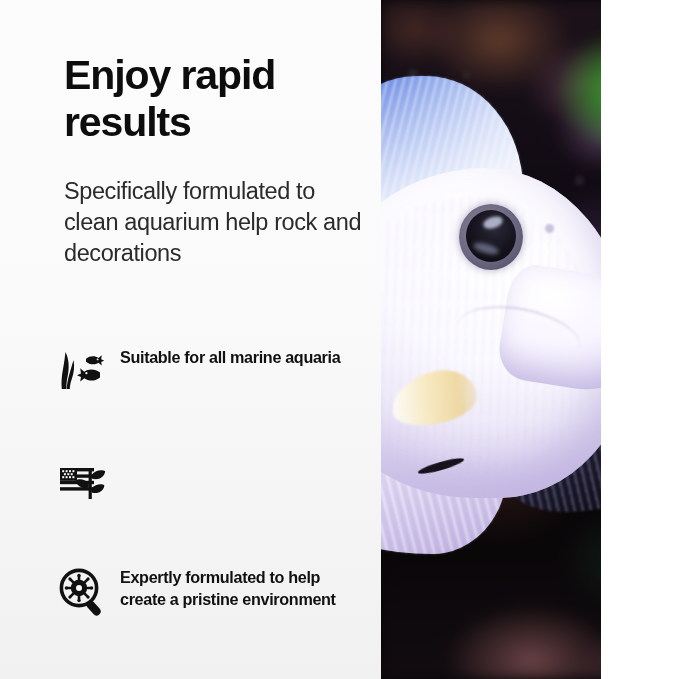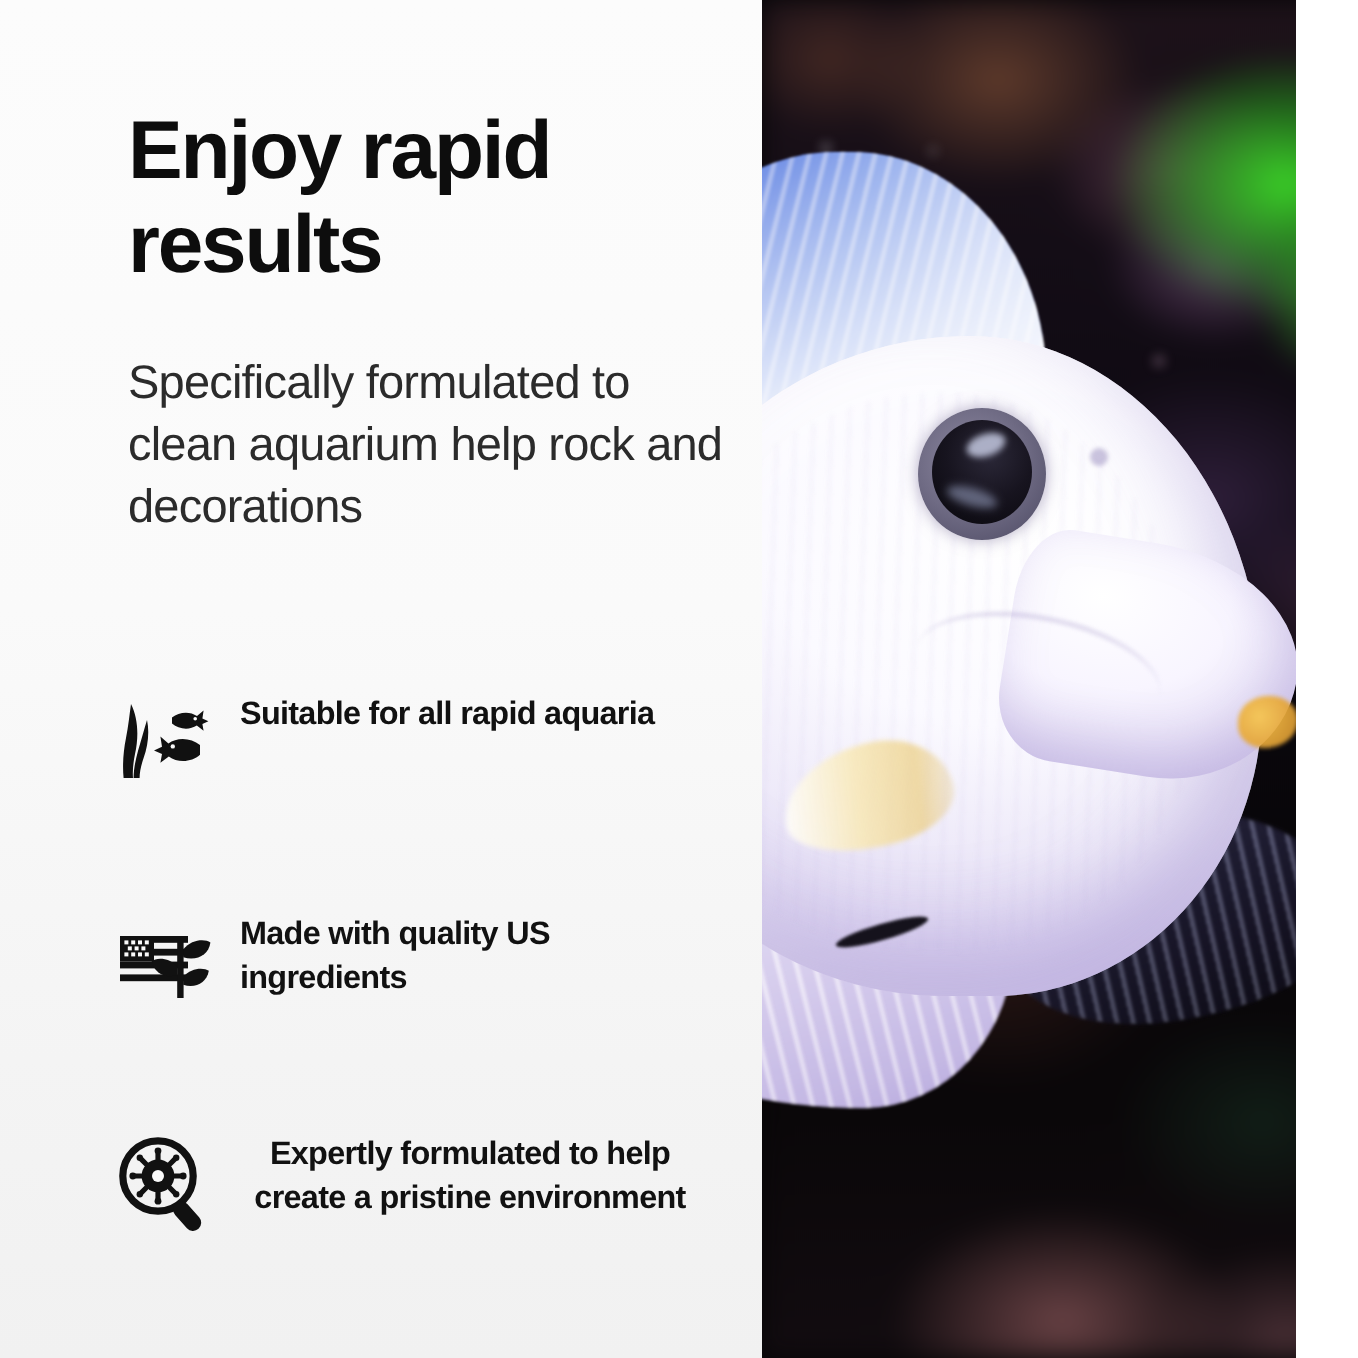--- a/index.html
+++ b/index.html
@@ -6,21 +6,21 @@
     margin: 0;
     padding: 0;
     background: #ffffff;
   }
   body {
     font-family: "Liberation Sans", sans-serif;
   }
 
   #page {
     position: relative;
-    width: 648px;
+    width: 601px;
     height: 679px;
     overflow: hidden;
     background: #6d28d9;
     display: flex;
   }
 
   
   .left-panel {
     position: relative;
     width: 381px;
@@ -63,21 +63,21 @@
   }
 
   .feature-row {
     position: relative;
     display: flex;
     align-items: flex-start;
     padding-left: 56px;
     min-height: 58px;
     margin-bottom: 52px;
   }
-  .feature-row:last-child { margin-bottom: 0; text-align: center; }
+  .feature-row:last-child { margin-bottom: 0; }
 
   .feature-icon {
     flex: 0 0 54px;
     width: 54px;
     height: 54px;
     display: flex;
     align-items: center;
     justify-content: flex-start;
   }
   .feature-icon svg { display: block; }
@@ -391,21 +391,21 @@
 
             <path d="M17.5 15 C18.8 21, 18 28, 15.8 34 C14.6 37.5, 13.8 41, 13.8 44 L10.8 44 C10.8 40, 11.6 35.5, 13 30.5 C14.6 25, 16 20, 17.5 15 Z" fill="#111111"></path>
 
             <path d="M30 13.8 C33.5 10.8, 39 10.5, 42.5 13 L45.8 10.2 L45.2 14.2 L48.2 15.6 L45.2 17 L45.8 20.4 L42.4 17.8 C38.8 20.2, 33.4 19.8, 30 16.8 Z" fill="#111111"></path>
             <circle cx="41.6" cy="14.4" r="0.9" fill="#fafafa"></circle>
 
             <path d="M44 27.5 C39.5 23.8, 32.5 23.4, 28.2 26.8 L24.2 23.2 L25 28.4 L21 30.2 L25 32 L24.2 36.4 L28.4 33.2 C32.8 36.6, 39.8 36.2, 44 32.4 Z" fill="#111111"></path>
             <circle cx="30.4" cy="28.2" r="1.1" fill="#fafafa"></circle>
           </svg>
         </div>
-        <div class="feature-text">Suitable for all rapid aquaria</div>
+        <div class="feature-text">Suitable for all marine aquaria</div>
       </div>
 
       <div class="feature-row">
         <div class="feature-icon">
           <svg width="54" height="54" viewBox="0 0 54 54" aria-hidden="true">
 
             <g fill="#111111">
               <rect x="4" y="13" width="34" height="3.4"></rect>
               <rect x="4" y="19.4" width="34" height="3.4"></rect>
               <rect x="4" y="25.8" width="34" height="3.4"></rect>
@@ -429,21 +429,20 @@
 
             <rect x="32.6" y="16" width="3.2" height="28" fill="#111111"></rect>
 
             <path d="M35.6 19.8 C39.6 14.6, 46.4 14.4, 49.2 16.2 C48.4 22.4, 42.4 25.6, 35.6 23.6 Z" fill="#111111"></path>
 
             <path d="M32.8 28.4 C28.6 23.6, 22.4 23.6, 19.8 25.6 C21 31.6, 27 34.6, 32.8 32.4 Z" fill="#111111"></path>
 
             <path d="M35.6 33.6 C39.4 28.8, 45.8 28.6, 48.4 30.4 C47.4 36.4, 41.6 39.4, 35.6 37.4 Z" fill="#111111"></path>
           </svg>
         </div>
-        <div class="feature-text">Made with quality US ingredients</div>
       </div>
 
       <div class="feature-row">
         <div class="feature-icon">
           <svg width="54" height="54" viewBox="0 0 54 54" aria-hidden="true">
 
             <circle cx="23" cy="23" r="17.6" fill="none" stroke="#111111" stroke-width="3.6"></circle>
 
             <rect x="33.4" y="34.6" width="8.2" height="17" rx="4.1" transform="rotate(-42 37.5 43)" fill="#111111"></rect>
 

